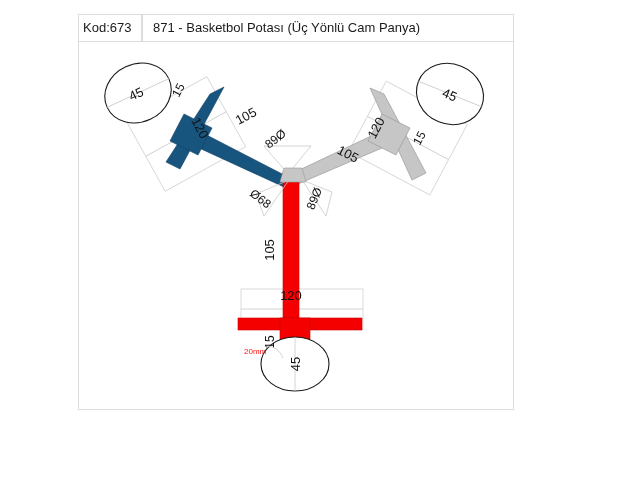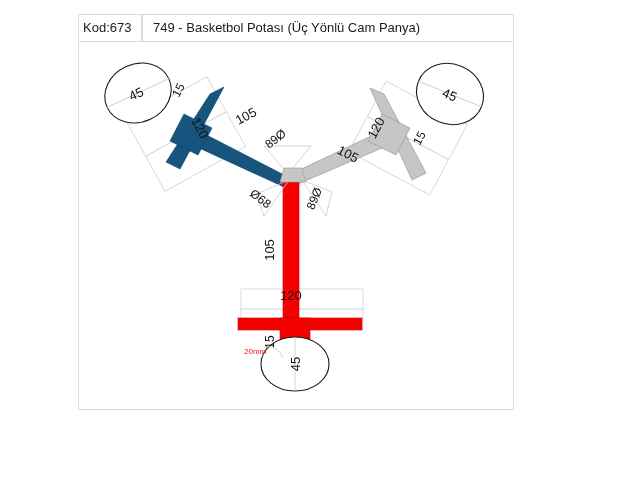--- a/index.html
+++ b/index.html
@@ -78,21 +78,21 @@
 </head>
 <body>
 
 <div id="stage">
 
   <div class="frame" id="outer-frame"></div>
   <div class="frame" id="code-cell"></div>
   <div class="frame" id="title-cell"></div>
 
   <div class="cell-text" id="code-text">Kod:673</div>
-  <div class="cell-text" id="title-text">749 - Basketbol Potası (Üç Yönlü Cam Panya)</div>
+  <div class="cell-text" id="title-text">871 - Basketbol Potası (Üç Yönlü Cam Panya)</div>
 
   <svg id="canvas-svg" width="436" height="368" viewBox="0 0 436 368">
 
     <g>
 
       <g transform="translate(108,92) rotate(-29)">
         <rect class="dimbox" x="-46" y="-40" width="92" height="80"></rect>
         <line class="thinline" x1="-46" y1="0" x2="46" y2="0"></line>
       </g>
 

